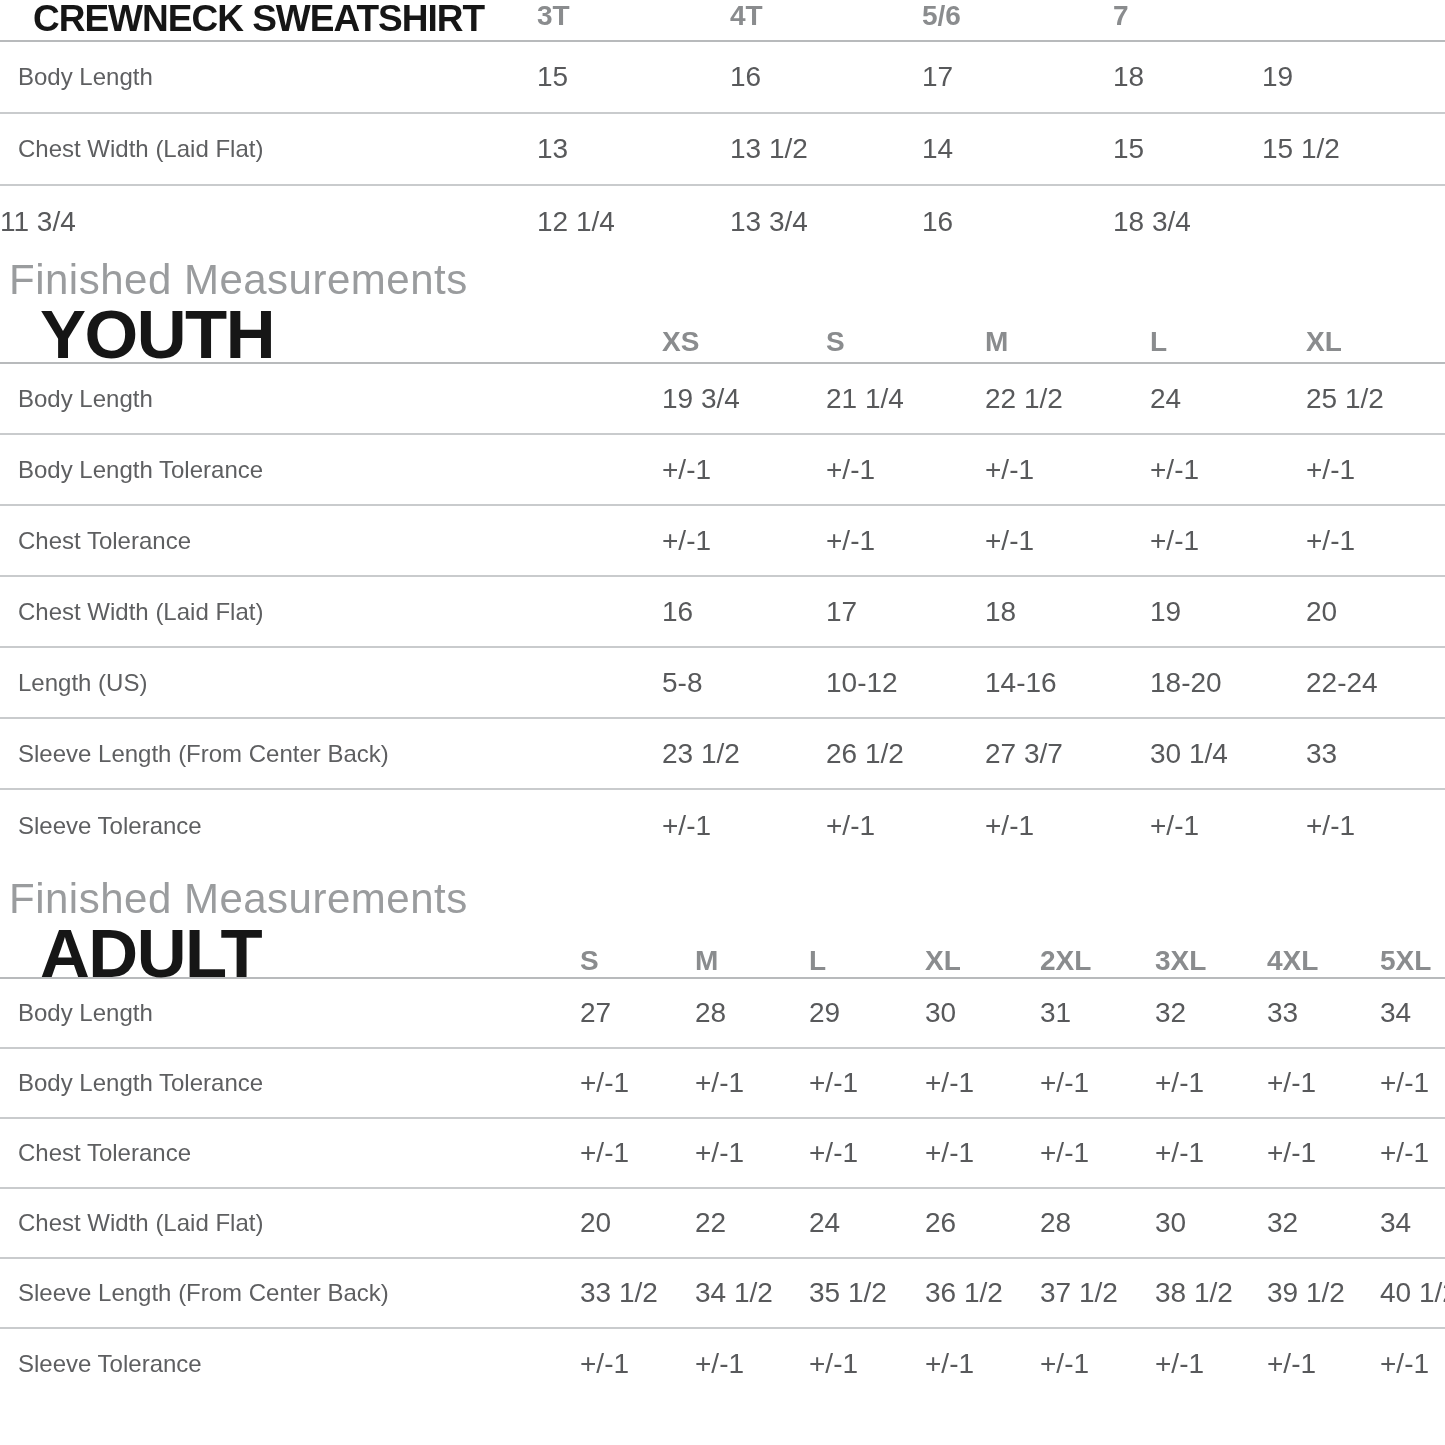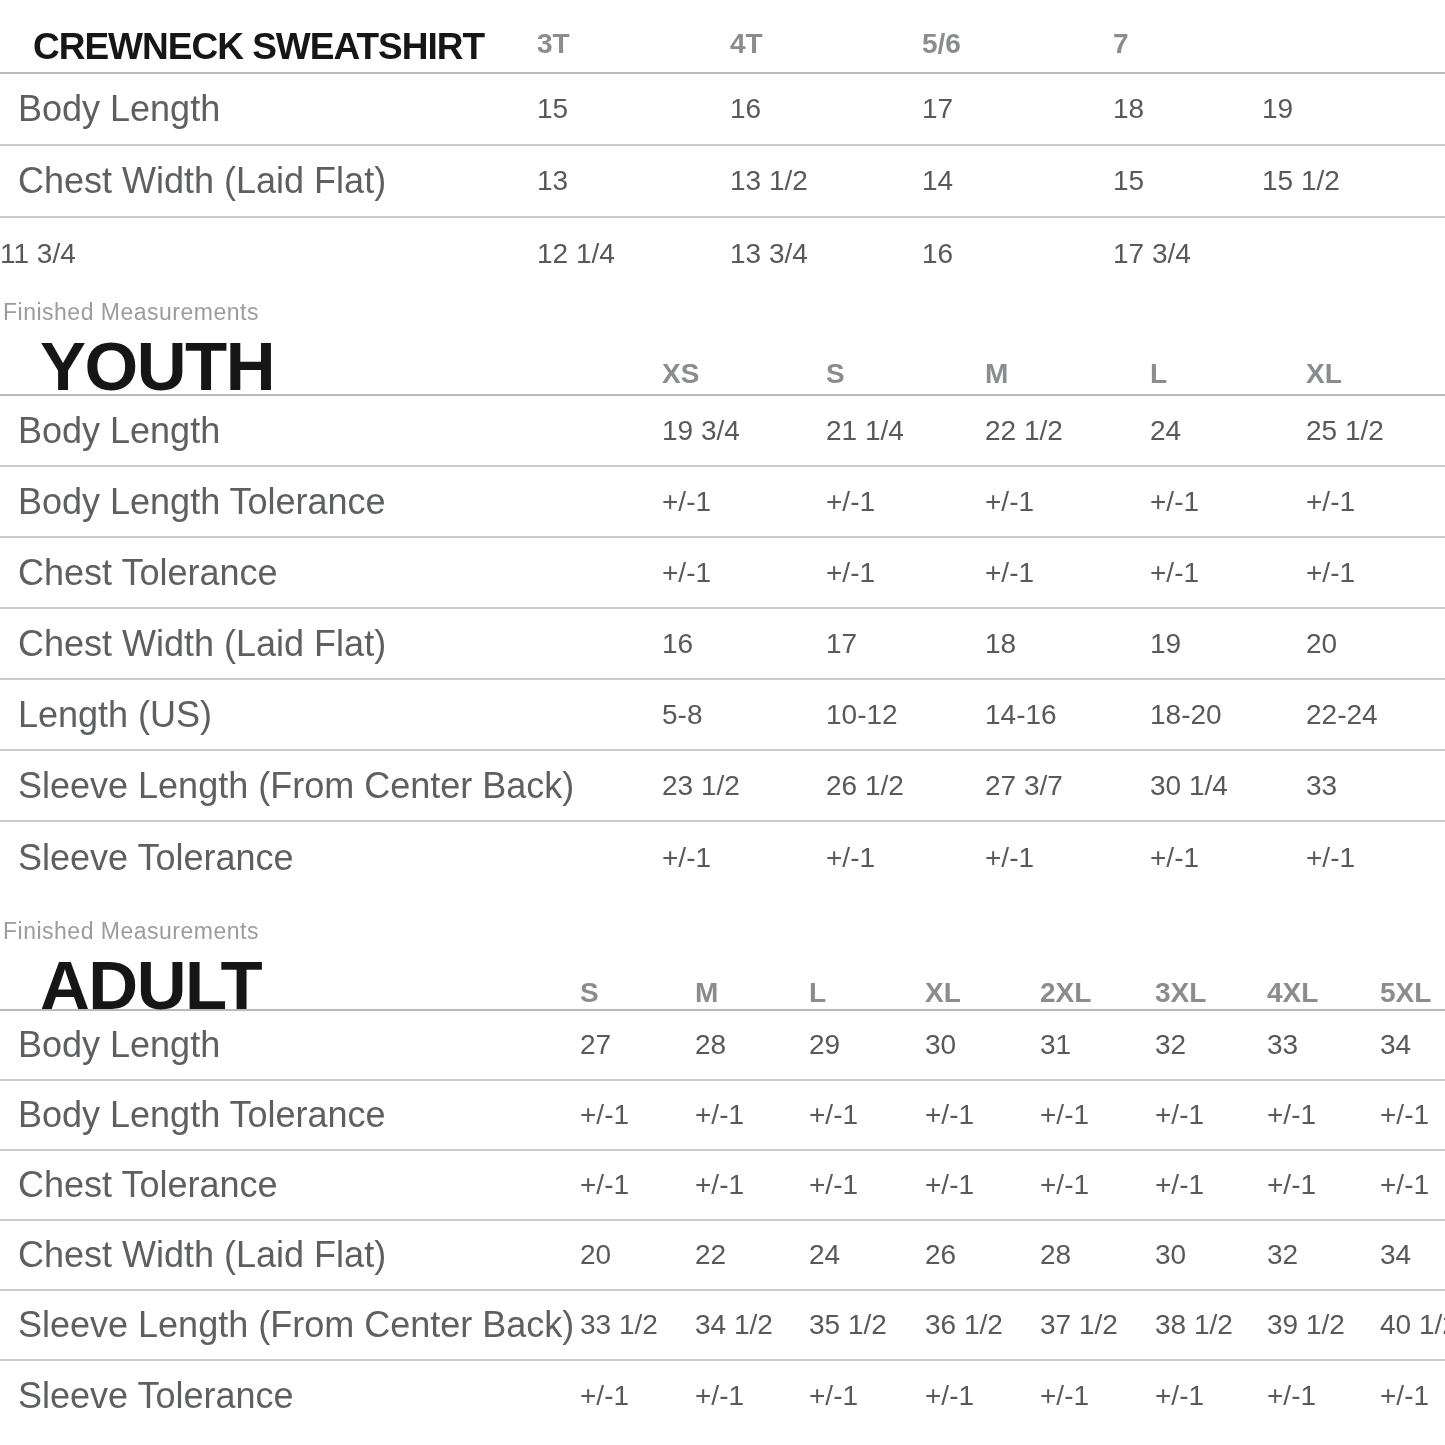--- a/index.html
+++ b/index.html
@@ -3,35 +3,35 @@
 <meta charset="utf-8">
 <style>
   :root{
     --c-title:#161616; --c-header:#8a8c8e; --c-label:#5e5f61; --c-value:#58595b;
     --c-eyebrow:#9a9c9e; --c-border:#c9cbcd; --c-border-strong:#b8babc; --c-bg:#ffffff;
   }
   *{margin:0;padding:0;box-sizing:border-box}
   html,body{width:1445px;height:1445px;overflow:hidden;background:var(--c-bg);
     font-family:"Liberation Sans","DejaVu Sans",sans-serif;}
   section{width:100%}
-  .eyebrow{font-size:23px;color:var(--c-eyebrow);padding-left:3px;height:44px;
+  .eyebrow{font-size:42px;color:var(--c-eyebrow);padding-left:9px;height:44px;
     display:flex;align-items:center;white-space:nowrap;letter-spacing:.5px}
   #sec-adult .eyebrow{margin-top:16px}
   .tbl{width:100%}
   .row{display:grid;grid-template-columns:var(--cols);align-items:center;
     height:72px;border-bottom:2px solid var(--c-border)}
   #sec-youth .row{height:71px}
   #sec-adult .row{height:70px}
   .row:last-child{border-bottom:none}
   .row.header{align-items:end;border-bottom-color:var(--c-border-strong)}
-  #sec-toddler .row.header{height:74px}
+  #sec-toddler .row.header{height:42px}
   #sec-youth .row.header{height:62px}
   #sec-adult .row.header{height:58px}
   .cell{white-space:nowrap;overflow:visible}
-  .lbl{font-size:36px;color:var(--c-label);padding-left:18px}
+  .lbl{font-size:24px;color:var(--c-label);padding-left:18px}
   .val{font-size:28px;color:var(--c-value)}
   .hdr{font-size:28px;font-weight:bold;color:var(--c-header);padding-bottom:12px}
   .title-cell{color:var(--c-title);font-weight:bold;line-height:.95}
   #sec-toddler .title-cell{font-size:37px;letter-spacing:-1px;padding-left:33px;padding-bottom:8px}
   #sec-youth .title-cell,#sec-adult .title-cell{font-size:69px;letter-spacing:-1.5px;
     padding-left:40px;padding-bottom:2px}
 </style>
 </head>
 <body>
 
@@ -58,21 +58,21 @@
         <div class="cell val">13 1/2</div>
         <div class="cell val">14</div>
         <div class="cell val">15</div>
         <div class="cell val">15 1/2</div>
       </div>
       <div class="row">
         <div class="cell val">11 3/4</div>
         <div class="cell val">12 1/4</div>
         <div class="cell val">13 3/4</div>
         <div class="cell val">16</div>
-        <div class="cell val">17 3/4</div>
+        <div class="cell val">18 3/4</div>
       </div>
     </div>
 </section>
 
 <section id="sec-youth">
   <div class="eyebrow">Finished Measurements</div>
   <div class="tbl" style="--cols:662px 164px 159px 165px 156px 1fr">
       <div class="row header">
         <div class="cell title-cell">YOUTH</div>
         <div class="cell hdr">XS</div>

